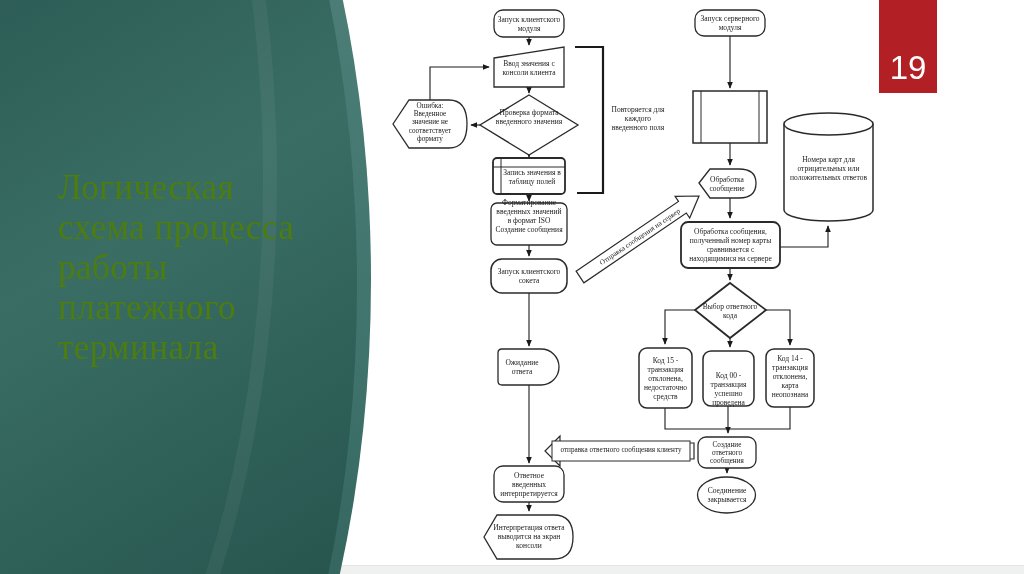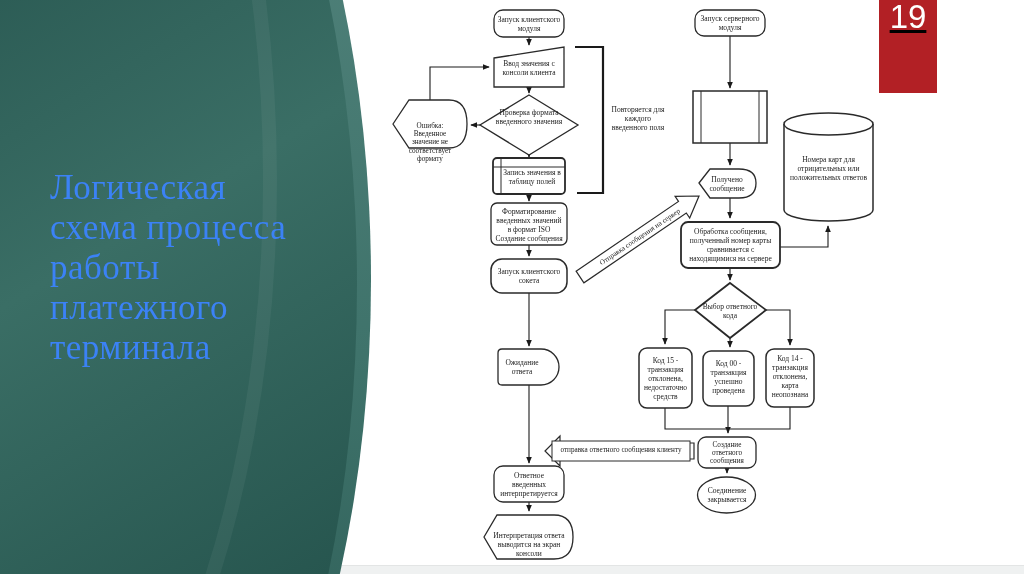--- a/index.html
+++ b/index.html
@@ -1,25 +1,25 @@
 <!DOCTYPE html>
 <html><head>
 <meta charset="utf-8">
 <style>
   html,body{margin:0;padding:0;background:#ffffff;}
   .slide{position:relative;width:1024px;height:574px;overflow:hidden;
          font-family:"Liberation Serif",serif;background:#ffffff;}
   .footer-strip{position:absolute;left:0;top:565px;width:1024px;height:9px;
                 background:#eff1f1;border-top:1px solid #e3e5e5;}
   svg.art{position:absolute;left:0;top:0;width:1024px;height:574px;}
-  .title{position:absolute;left:50px;top:168px;width:262px;
-         font:35px/40px "Liberation Serif",serif;color:#3b82f6;
+  .title{position:absolute;left:58px;top:168px;width:262px;
+         font:35px/40px "Liberation Serif",serif;color:#4d7c0f;
          white-space:pre-line;letter-spacing:.5px;}
   .badge{position:absolute;left:879px;top:0;width:58px;height:93px;
-         background:#b22025;display:flex;justify-content:center;text-decoration:underline;}
+         background:#b22025;display:flex;align-items:flex-end;justify-content:center;}
   .badge span{font:33px/1 "Liberation Sans",sans-serif;color:#ffffff;padding-bottom:9px;}
   .lbl{position:absolute;display:flex;align-items:center;justify-content:center;
        text-align:center;white-space:pre-line;
        font:7.5px/1.2 "Liberation Serif",serif;color:#1b1b1b;}
   .lbl.sm{font-size:7.2px;line-height:1.15;}
   .lbl.rot{transform:rotate(-34deg);}
 </style>
 </head>
 <body>
 
@@ -129,64 +129,64 @@
   <div class="badge">
     <span>19</span>
   </div>
 
   <div class="lbl" style="left:494px;top:11px;width:70px;height:25px">Запуск клиентского
 модуля</div>
   <div class="lbl" style="left:494px;top:51px;width:70px;height:34px">Ввод значения с
 консоли клиента</div>
   <div class="lbl" style="left:477px;top:105px;width:104px;height:24px">Проверка формата
 введенного значения</div>
-  <div class="lbl sm" style="left:396px;top:115px;width:68px;height:55px">Ошибка:
+  <div class="lbl sm" style="left:396px;top:95px;width:68px;height:55px">Ошибка:
 Введенное
 значение не
 соответствует
 формату</div>
   <div class="lbl" style="left:500px;top:161px;width:64px;height:31px">Запись значения в
 таблицу полей</div>
-  <div class="lbl" style="left:491px;top:204px;width:76px;height:41px">Форматирование
+  <div class="lbl" style="left:491px;top:204px;width:76px;height:24px">Форматирование
 введенных значений
 в формат ISO
 Создание сообщения</div>
   <div class="lbl" style="left:491px;top:261px;width:76px;height:30px">Запуск клиентского
 сокета</div>
   <div class="lbl" style="left:497px;top:351px;width:50px;height:31px">Ожидание
 ответа</div>
   <div class="lbl" style="left:494px;top:467px;width:70px;height:34px">Ответное
 введенных
 интерпретируется</div>
-  <div class="lbl" style="left:489px;top:514px;width:80px;height:60px">Интерпретация ответа
+  <div class="lbl" style="left:489px;top:514px;width:80px;height:44px">Интерпретация ответа
 выводится на экран
 консоли</div>
   <div class="lbl" style="left:603px;top:98px;width:70px;height:40px">Повторяется для
 каждого
 введенного поля</div>
 
   <div class="lbl" style="left:695px;top:11px;width:70px;height:24px">Запуск серверного
 модуля</div>
-  <div class="lbl" style="left:702px;top:171px;width:50px;height:25px">Получено
+  <div class="lbl" style="left:702px;top:171px;width:50px;height:25px">Обработка
 сообщение</div>
   <div class="lbl" style="left:785px;top:149px;width:87px;height:38px">Номера карт для
 отрицательных или
 положительных ответов</div>
   <div class="lbl" style="left:682px;top:224px;width:97px;height:42px">Обработка сообщения,
 полученный номер карты
 сравнивается с
 находящимися на сервере</div>
   <div class="lbl" style="left:699px;top:299px;width:62px;height:23px">Выбор ответного
 кода</div>
   <div class="lbl" style="left:641px;top:351px;width:49px;height:55px">Код 15 -
 транзакция
 отклонена,
 недостаточно
 средств</div>
-  <div class="lbl" style="left:704px;top:353px;width:49px;height:48px">Код 00 -
+  <div class="lbl" style="left:704px;top:365px;width:49px;height:48px">Код 00 -
 транзакция
 успешно
 проведена</div>
   <div class="lbl" style="left:767px;top:351px;width:46px;height:51px">Код 14 -
 транзакция
 отклонена,
 карта
 неопознана</div>
   <div class="lbl sm" style="left:699px;top:439px;width:56px;height:28px">Создание
 ответного

